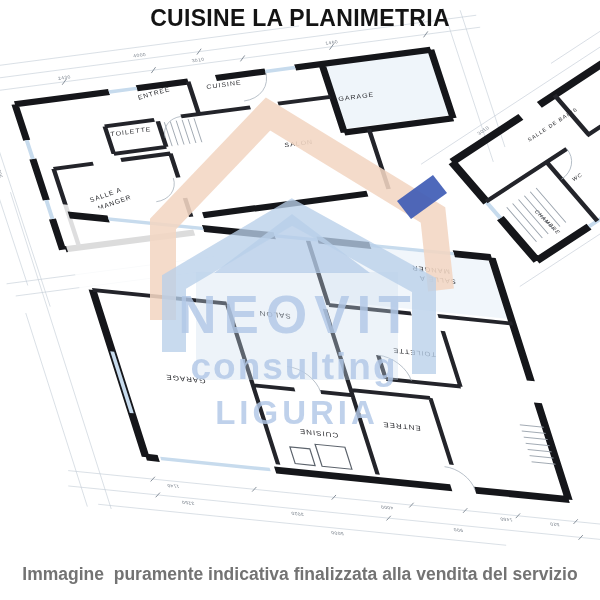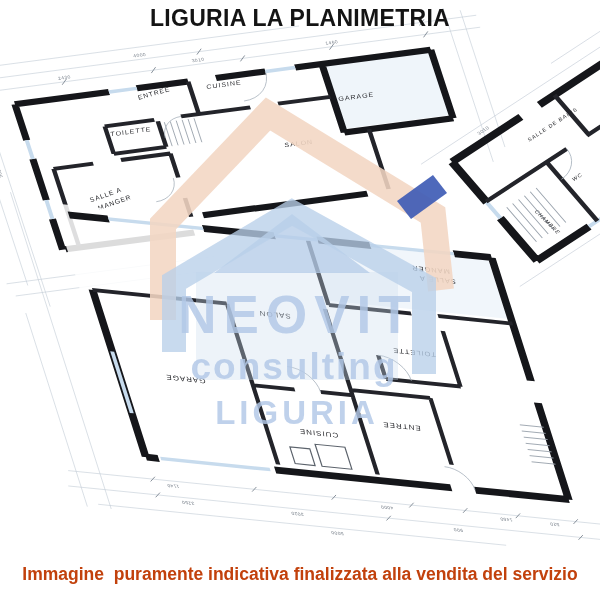--- a/index.html
+++ b/index.html
@@ -2,21 +2,21 @@
 <html><head>
 <meta charset="utf-8">
 <style>
   html,body{margin:0;padding:0;}
   body{width:600px;height:600px;background:#ffffff;overflow:hidden;position:relative;
        font-family:"Liberation Sans",sans-serif;}
   .stage{position:absolute;inset:0;width:600px;height:600px;}
   .title{position:absolute;top:5px;left:0;width:600px;text-align:center;
          font-size:23px;font-weight:700;color:#141414;letter-spacing:.3px;z-index:5;}
   .caption{position:absolute;top:564px;left:0;width:600px;text-align:center;
-         font-size:17.5px;font-weight:700;color:#c2410c;white-space:pre;z-index:5;}
+         font-size:17.5px;font-weight:700;color:#737373;white-space:pre;z-index:5;}
   svg{position:absolute;top:0;left:0;}
   .wallsA{stroke:#15161a;stroke-width:7;fill:none;stroke-linecap:butt;}
   .wallsB{stroke:#15161a;stroke-width:8;fill:none;stroke-linecap:butt;}
   .wallsMid{stroke:#23242a;stroke-width:4.5;fill:none;}
   .win{stroke:#c7dbed;stroke-width:4;fill:none;}
   .dim{stroke:#c3ccd6;stroke-width:.6;fill:none;}
   .tick{stroke:#7e8893;stroke-width:.9;fill:none;}
   .stair{stroke:#9aa3ad;stroke-width:.9;fill:none;}
   .arc{stroke:#a9b3bd;stroke-width:.8;fill:none;}
   .fix{stroke:#5b626b;stroke-width:1.3;fill:none;}
@@ -127,16 +127,16 @@
   </g>
 
   <g>
     <text class="wm-text" x="298" y="333" text-anchor="middle" font-size="53" font-weight="600" letter-spacing="7">NEOVIT</text>
     <text class="wm-text" x="294" y="379" text-anchor="middle" font-size="37" font-weight="600" letter-spacing="2">consulting</text>
     <text class="wm-text" x="297" y="424" text-anchor="middle" font-size="33" font-weight="700" letter-spacing="4">LIGURIA</text>
   </g>
 
 </svg>
 
-<div class="title">LIGURIA LA PLANIMETRIA</div>
+<div class="title">CUISINE LA PLANIMETRIA</div>
 <div class="caption">Immagine  puramente indicativa finalizzata alla vendita del servizio</div>
 
 </div>
 
 </body></html>

